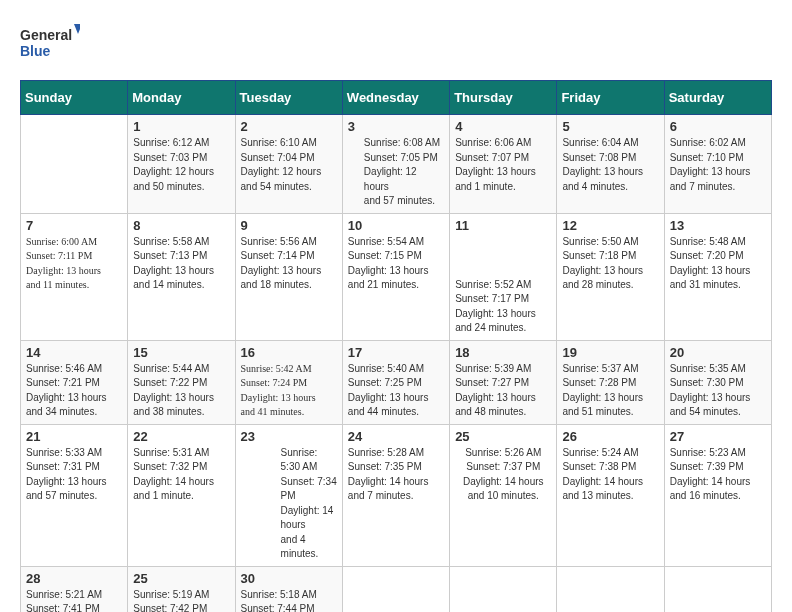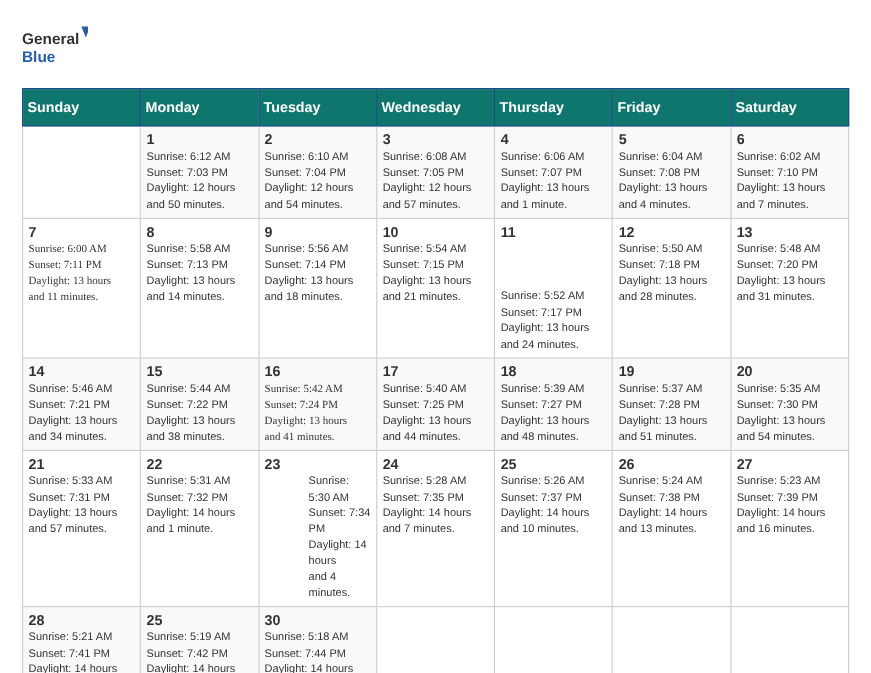--- a/index.html
+++ b/index.html
@@ -117,21 +117,21 @@
         </td>
         <td>
           <span class="day-number">2</span>
           <div class="day-info" style="white-space: pre-line;">Sunrise: 6:10 AM
 Sunset: 7:04 PM
 Daylight: 12 hours
 and 54 minutes.</div>
         </td>
         <td>
           <span class="day-number">3</span>
-          <div class="day-info" style="white-space: pre-line;">Sunrise: 6:08 AM
+          <div class="day-info" style="white-space: pre-line; margin-left: 16px;">Sunrise: 6:08 AM
 Sunset: 7:05 PM
 Daylight: 12 hours
 and 57 minutes.</div>
         </td>
         <td>
           <span class="day-number">4</span>
           <div class="day-info" style="white-space: pre-line;">Sunrise: 6:06 AM
 Sunset: 7:07 PM
 Daylight: 13 hours
 and 1 minute.</div>
@@ -277,21 +277,21 @@
         </td>
         <td>
           <span class="day-number">24</span>
           <div class="day-info" style="white-space: pre-line;">Sunrise: 5:28 AM
 Sunset: 7:35 PM
 Daylight: 14 hours
 and 7 minutes.</div>
         </td>
         <td>
           <span class="day-number">25</span>
-          <div class="day-info" style="white-space: pre-line;">Sunrise: 5:26 AM
+          <div class="day-info" style="white-space: pre-line; text-align: center;">Sunrise: 5:26 AM
 Sunset: 7:37 PM
 Daylight: 14 hours
 and 10 minutes.</div>
         </td>
         <td>
           <span class="day-number">26</span>
           <div class="day-info" style="white-space: pre-line;">Sunrise: 5:24 AM
 Sunset: 7:38 PM
 Daylight: 14 hours
 and 13 minutes.</div>

